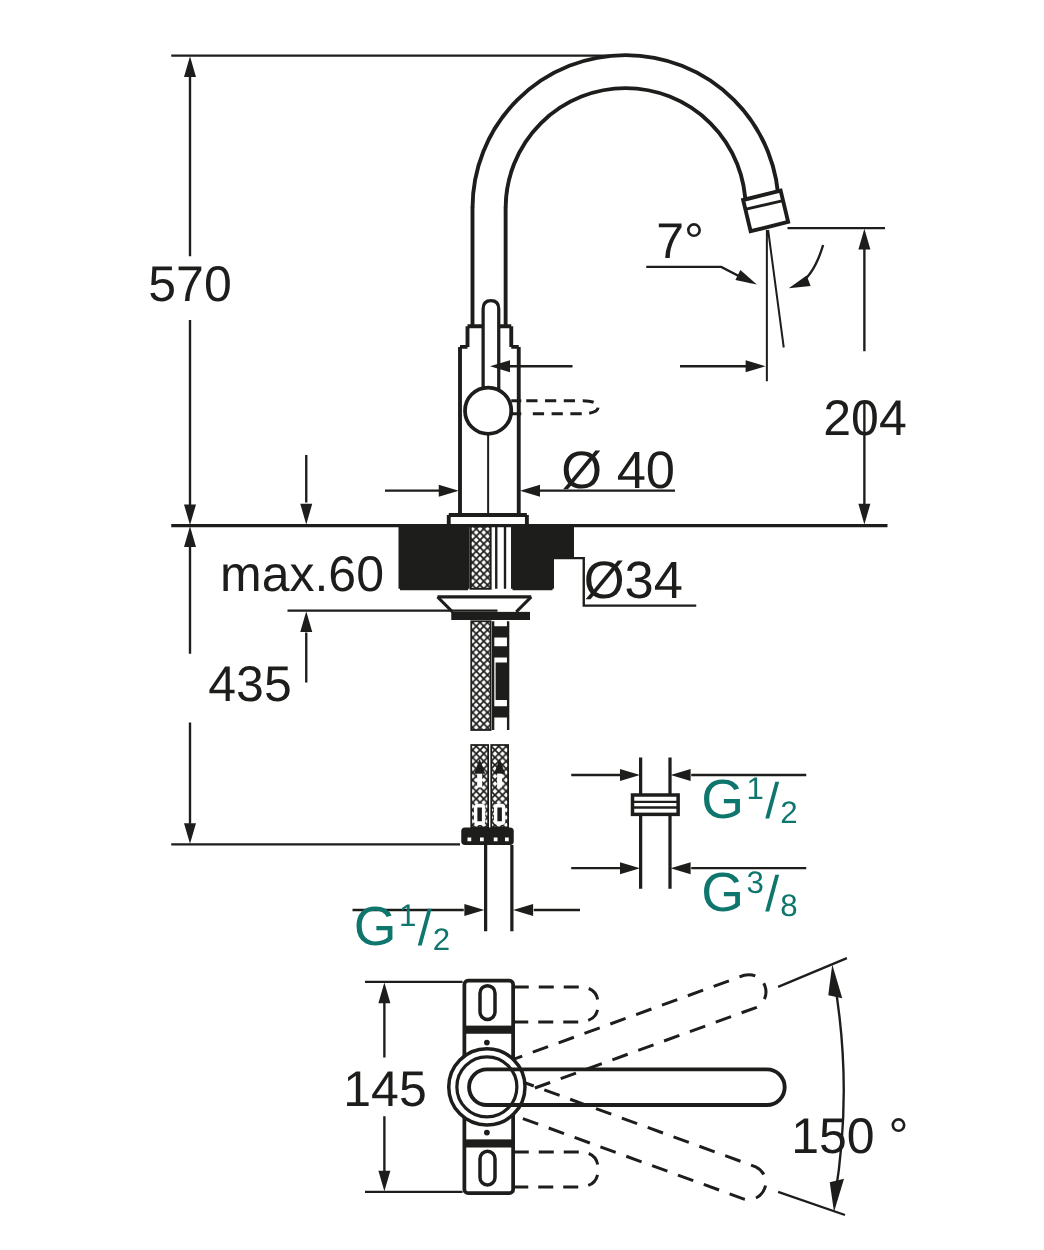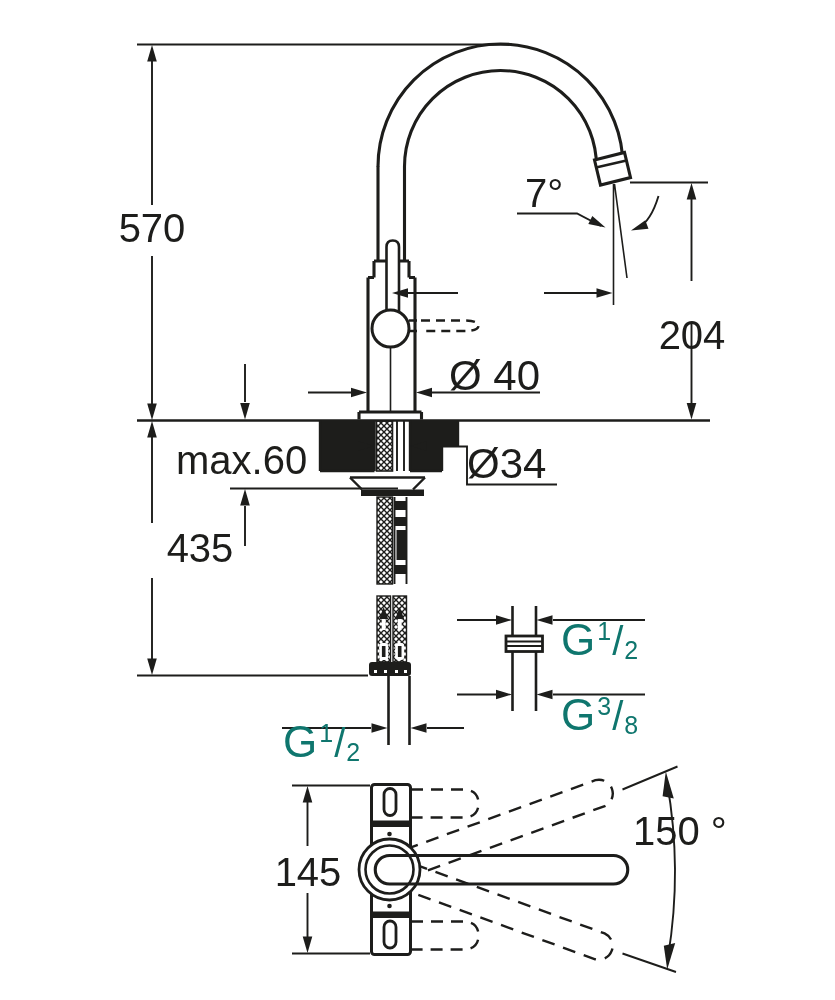--- a/index.html
+++ b/index.html
@@ -241,15 +241,15 @@
 <div class="thread" style="left:561px;top:582px;">
   <span class="tb">G</span><span class="tn">1</span><span class="ts">/</span><span class="td">2</span>
 </div>
 
 <div class="thread" style="left:561px;top:657px;">
   <span class="tb">G</span><span class="tn">3</span><span class="ts">/</span><span class="td">8</span>
 </div>
 
 <div class="label center" style="left:272px;top:852px;width:72px;">145</div>
 
-<div class="label" style="left:633px;top:811px;">150 °</div>
+<div class="label" style="left:633px;top:889px;">150 °</div>
 
 </div>
 
 </body></html>

